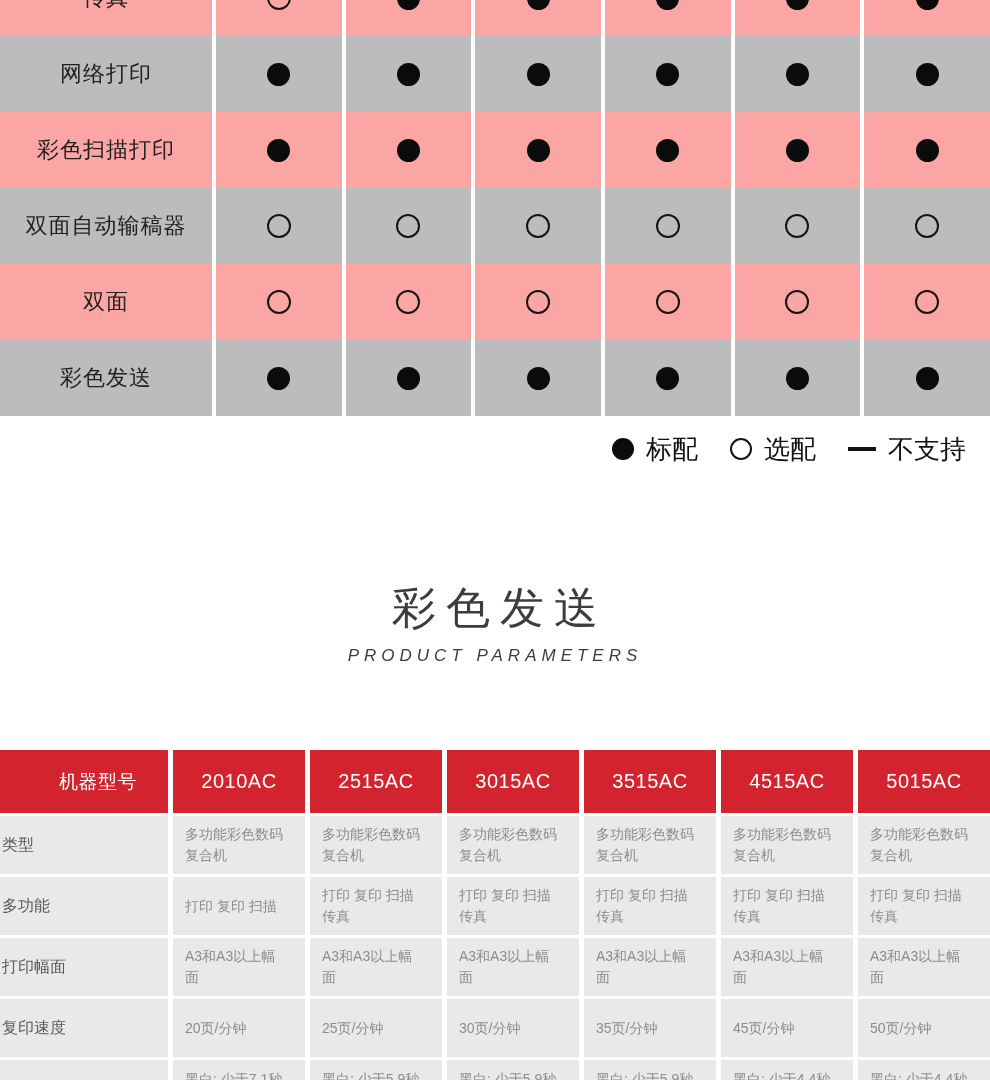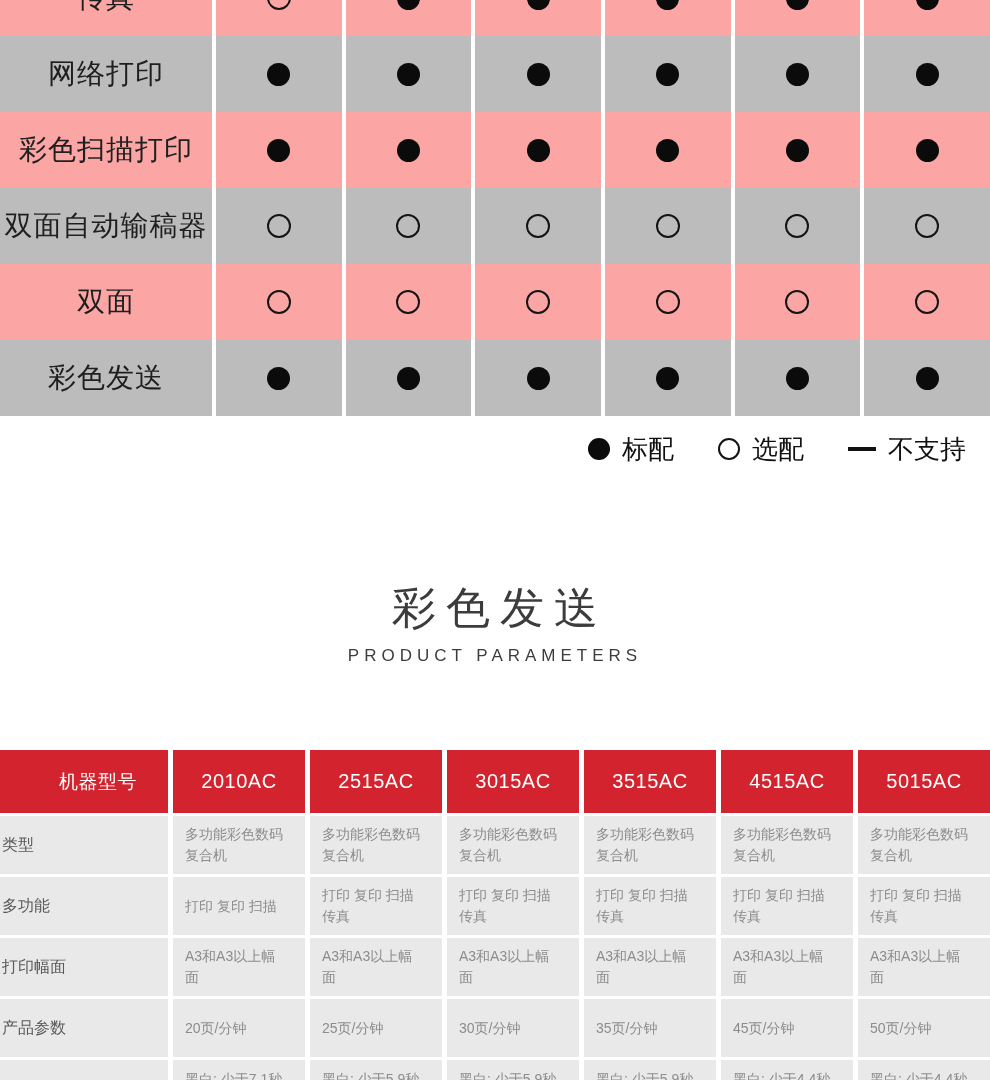--- a/index.html
+++ b/index.html
@@ -14,45 +14,45 @@
   .feature-table { margin-top:-40px; }
   .f-row {
     display:grid;
     grid-template-columns:212px repeat(6,1fr);
     column-gap:4px;
     height:76px;
   }
   .f-row > div { display:flex; align-items:center; justify-content:center; }
   .bg-gray  > div { background:#bcbcbc; }
   .bg-light > div { background:#fca5a5; }
-  .f-label { font-size:28px; color:#1f1f1f; letter-spacing:1px; }
+  .f-label { font-size:22px; color:#1f1f1f; letter-spacing:1px; }
   .sym { display:block; }
   .sym-filled { width:23px; height:23px; background:#0b0b0b; border-radius:50%; }
   .sym-open   { width:24px; height:24px; border:2px solid #141414; border-radius:50%; background:transparent; }
 
   
   .legend {
     display:flex; justify-content:flex-end; align-items:center;
-    gap:44px; padding-right:24px; margin-top:12px; height:42px;
+    gap:32px; padding-right:24px; margin-top:12px; height:42px;
   }
   .legend-item { display:flex; align-items:center; gap:12px; }
   .legend-label { font-size:26px; color:#111; }
   .legend .sym-filled { width:22px; height:22px; }
   .legend .sym-open   { width:22px; height:22px; border-width:2px; }
   .sym-dash { width:28px; height:4px; background:#111; }
 
   
   .section-head { text-align:center; margin-top:116px; }
   .section-title {
     font-size:44px; line-height:1; color:#3c3c3c;
     font-weight:500; letter-spacing:10px; padding-left:10px;
   }
   .section-sub {
     margin-top:17px; font-size:17px; line-height:1; color:#3d3d3d;
-    letter-spacing:5px; font-weight:400;
+    letter-spacing:5px; font-weight:400;font-style:italic;
   }
 
   
   .spec-table {
     margin-top:86px;
     display:grid;
     grid-template-columns:168px repeat(6,1fr);
     column-gap:5px; row-gap:3px;
   }
   .s-head {
@@ -257,21 +257,21 @@
     <div class="s-cell">打印 复印 扫描 传真</div>
 
     <div class="s-label">打印幅面</div>
     <div class="s-cell">A3和A3以上幅面</div>
     <div class="s-cell">A3和A3以上幅面</div>
     <div class="s-cell">A3和A3以上幅面</div>
     <div class="s-cell">A3和A3以上幅面</div>
     <div class="s-cell">A3和A3以上幅面</div>
     <div class="s-cell">A3和A3以上幅面</div>
 
-    <div class="s-label">产品参数</div>
+    <div class="s-label">复印速度</div>
     <div class="s-cell">20页/分钟</div>
     <div class="s-cell">25页/分钟</div>
     <div class="s-cell">30页/分钟</div>
     <div class="s-cell">35页/分钟</div>
     <div class="s-cell">45页/分钟</div>
     <div class="s-cell">50页/分钟</div>
 
     <div class="s-label"></div>
     <div class="s-cell row-partial s-cell-top" style="align-items:flex-start;padding-top:9px;">黑白: 少于7.1秒</div>
     <div class="s-cell" style="align-items:flex-start;padding-top:9px;">黑白: 少于5.9秒</div>

